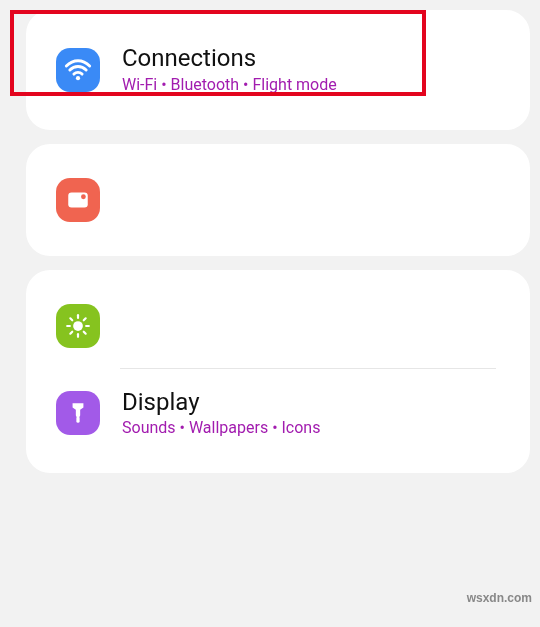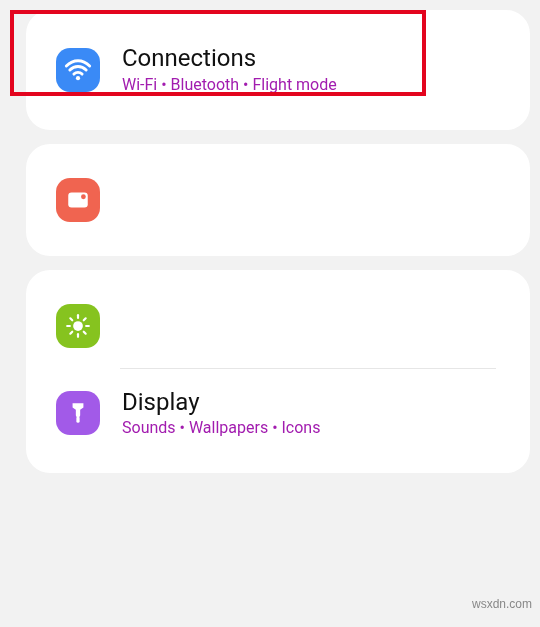--- a/index.html
+++ b/index.html
@@ -61,26 +61,27 @@
       top: 10px;
       left: 10px;
       width: 416px;
       height: 86px;
       border: 4px solid #e3041e;
       pointer-events: none;
       z-index: 5;
     }
     .watermark {
       position: absolute;
-      bottom: 16px;
+      bottom: 22px;
       right: 8px;
       font-size: 12px;
       color: #888;
       font-family: Arial, sans-serif;
       z-index: 10;
+      font-weight: bold;
     }
     svg { display: block; }
   </style>
 </head>
 <body>
 
 <div class="card">
   <div class="row">
     <div class="icon-wrap" style="background:#3a8af6">
       <svg width="28" height="28" viewBox="0 0 24 24" fill="none">

